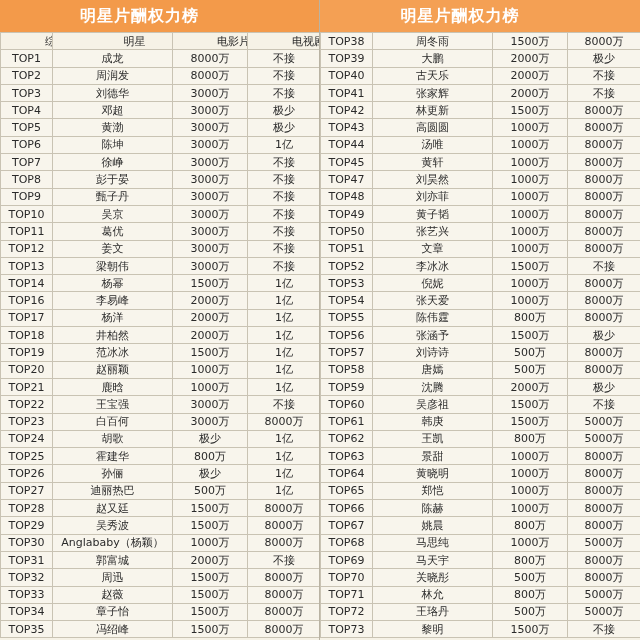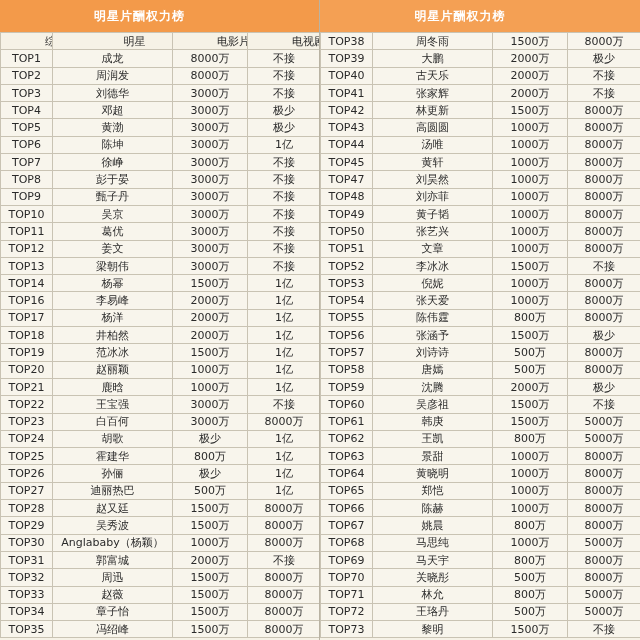--- a/index.html
+++ b/index.html
@@ -1,20 +1,20 @@
 <!DOCTYPE html>
 <html><head>
 <meta charset="utf-8">
 <style>
   html, body { margin:0; padding:0; }
   body { width:640px; height:640px; overflow:hidden; background:#f6f2e6; font-family:"DejaVu Sans", sans-serif; }
   .wrap { display:flex; width:640px; height:640px; }
   .panel { width:320px; height:640px; overflow:hidden; position:relative; }
   .panel.left { border-right:1px solid #b9b3a3; box-sizing:border-box; }
-  .banner { height:32px; background:#f39a4a; color:#fff; font-size:12px; font-weight:bold; display:flex; align-items:center; justify-content:center; letter-spacing:1px; }
+  .banner { height:32px; background:#f39a4a; color:#fff; font-size:16px; font-weight:bold; display:flex; align-items:center; justify-content:center; letter-spacing:1px; }
   .panel.right .banner { background:#f4a054; }
   .banner span { margin-left:-40px; }
   table { border-collapse:collapse; width:320px; table-layout:fixed; }
   td, th { border:1px solid #c9c3b3; height:16.3px; padding:0; font-size:11px; font-weight:normal; color:#2a2a2a; text-align:center; white-space:nowrap; overflow:hidden; line-height:15px; }
   th { background:#f6f2e6;padding-left:44px; }
   col.c1 { width:52px; } col.c2 { width:120px; } col.c3 { width:75px; } col.c4 { width:73px; }
   tr { background:#f8f5ec; }
 </style>
 </head>
 <body>

